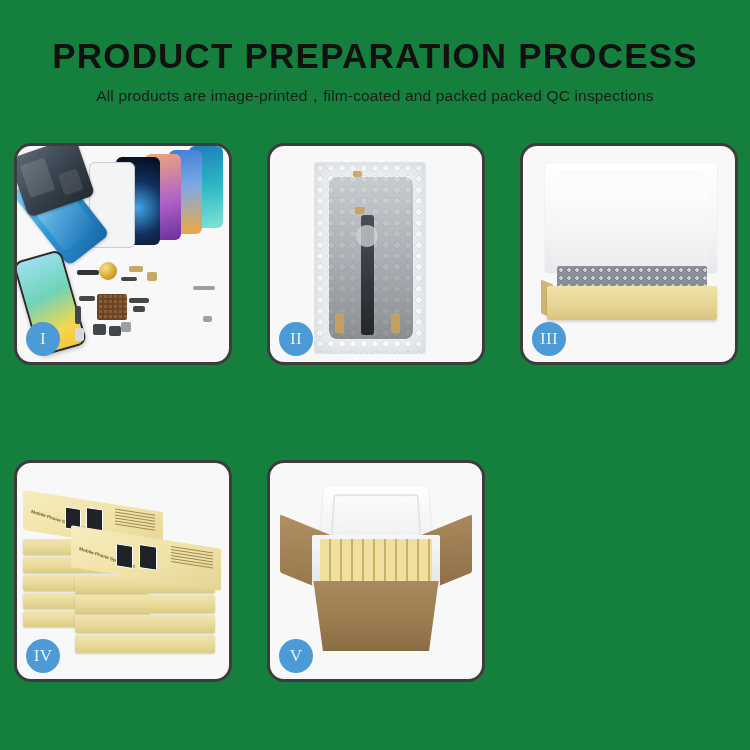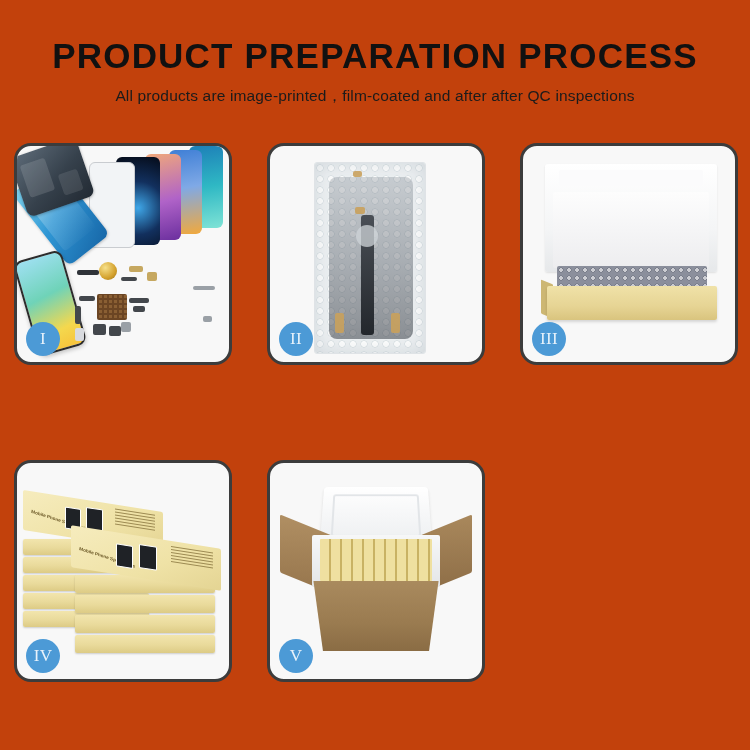--- a/index.html
+++ b/index.html
@@ -2,21 +2,21 @@
 <html><head>
 <meta charset="utf-8">
 <style>
   * { box-sizing: border-box; margin: 0; padding: 0; }
   html, body {
     width: 750px; height: 750px;
     background: #ffffff;
     font-family: "Liberation Sans", sans-serif;
     overflow: hidden;
   }
-  .page { position: relative; width: 750px; height: 750px; background: #c2410c; }
+  .page { position: relative; width: 750px; height: 750px; background: #15803d; }
 
   
   .header { position: absolute; left: 0; top: 38px; width: 750px; text-align: center; }
   .title {
     font-family: "Liberation Sans", sans-serif;
     font-size: 35px; font-weight: 700; letter-spacing: 1.2px;
     color: #111111; line-height: 1.05; white-space: nowrap;
   }
   .subtitle {
     margin-top: 11px;
@@ -260,21 +260,21 @@
     position:absolute; background:#9d8258; border-radius:1px; opacity:.9;
   }
 </style>
 </head>
 <body>
 
 <div class="page">
 
   <div class="header">
     <div class="title">PRODUCT PREPARATION PROCESS</div>
-    <div class="subtitle">All products are image-printed，film-coated and after after QC inspections</div>
+    <div class="subtitle">All products are image-printed，film-coated and packed packed QC inspections</div>
   </div>
 
   <div class="grid">
 
     <div class="panel p1">
       <div class="stage">
         <div class="ph ph-teal"></div>
         <div class="ph ph-orange"></div>
         <div class="ph ph-purple"></div>
         <div class="ph ph-dark"></div>

